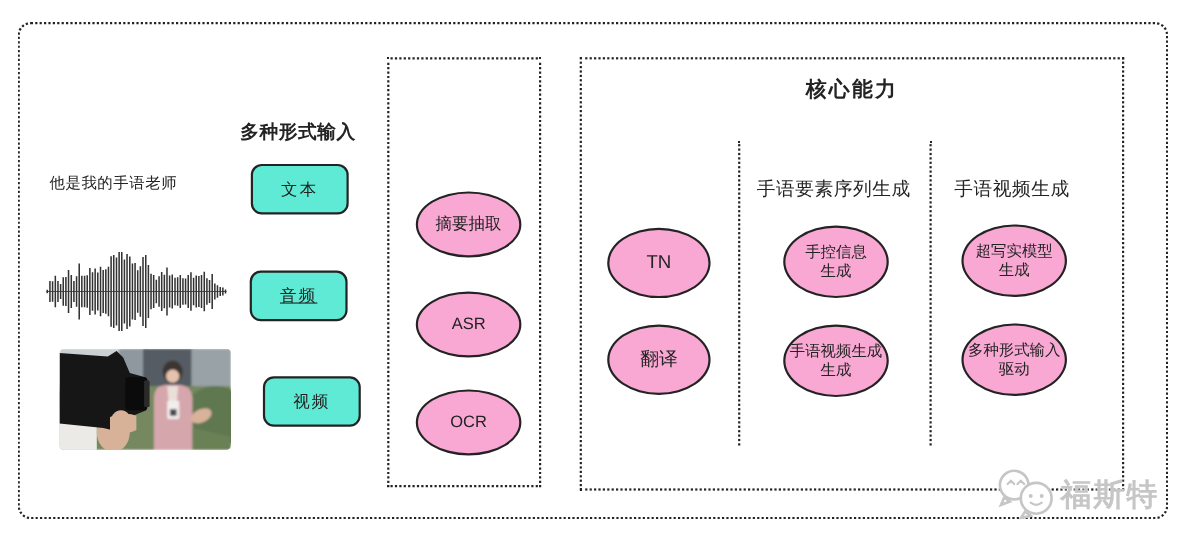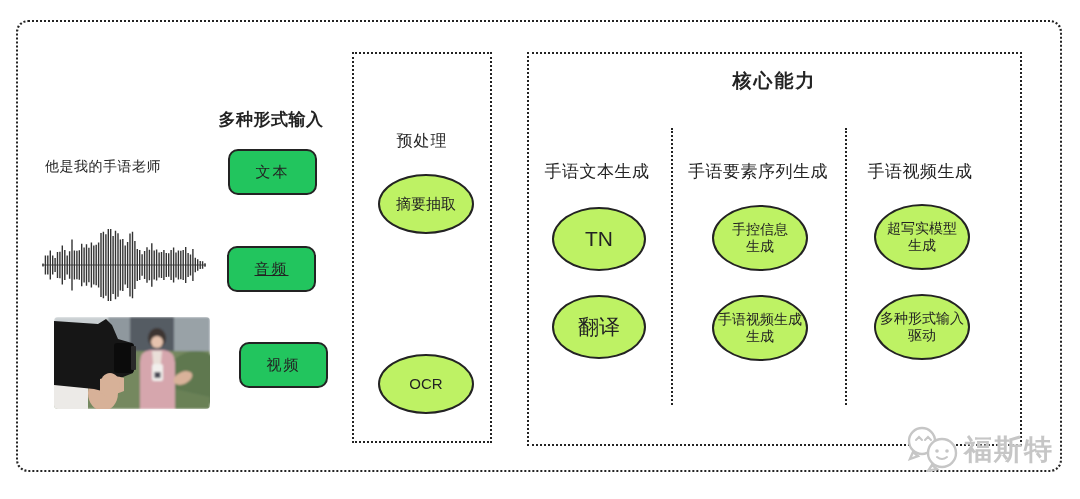--- a/index.html
+++ b/index.html
@@ -4,39 +4,39 @@
 <style>
   html,body{margin:0;padding:0;background:#fff;}
   .stage{position:relative;width:1080px;height:499px;background:#fff;overflow:hidden;
          font-family:"Liberation Sans","DejaVu Sans",sans-serif;color:var(--stroke,#232323);}
   .abs{position:absolute;}
   .outer-border{left:16px;top:20px;width:1042px;height:448px;border:2px dotted var(--stroke);border-radius:12px;}
 
   
   .input-label{left:206px;top:108px;width:130px;text-align:center;font-size:17px;font-weight:600;letter-spacing:.5px;}
   .sentence{left:45px;top:158px;font-size:14px;white-space:nowrap;letter-spacing:.5px;}
-  .io-box{width:85px;height:42px;border:2px solid var(--stroke);border-radius:10px;background:#22c55e;
+  .io-box{width:85px;height:42px;border:2px solid var(--stroke);border-radius:10px;background:#5eead4;
           display:flex;align-items:center;justify-content:center;font-size:15px;letter-spacing:2px;}
   .box-text{left:228px;top:149px;}
   .box-audio{left:227px;top:246px;text-decoration:underline;}
   .box-video{left:227px;top:342px;margin-left:12px;}
   .waveform{left:41px;top:227px;}
   .thumb{left:54px;top:317px;width:156px;height:92px;border-radius:4px;overflow:hidden;}
 
   
   .panel{border:2px dotted var(--stroke);}
   .scene-panel{left:352px;top:52px;width:136px;height:387px;}
   .core-panel{left:527px;top:52px;width:491px;height:390px;}
   .panel-title{position:absolute;left:0;width:100%;text-align:center;top:14px;font-size:19px;font-weight:700;letter-spacing:2px;}
   .scene-subtitle{position:absolute;left:0;width:100%;text-align:center;top:77px;font-size:16px;letter-spacing:1px;}
-  .ellipse{position:absolute;border:2.5px solid var(--stroke);border-radius:50%;background:#bef264;
+  .ellipse{position:absolute;border:2.5px solid var(--stroke);border-radius:50%;background:#f9a8d4;
            display:flex;align-items:center;justify-content:center;text-align:center;
            line-height:1.25;white-space:pre-line;}
   .e-med{width:92px;height:56px;font-size:15px;}
-  .e-core{width:90px;height:60px;font-size:21px;}
+  .e-core{width:90px;height:60px;font-size:17px;}
   .e-core2{width:92px;height:62px;font-size:14px;}
   .scene-e1{left:24px;top:120px;}
   .scene-e2{left:24px;top:211px;}
   .scene-e3{left:24px;top:300px;}
   .col-header{position:absolute;width:160px;text-align:center;top:106px;font-size:17px;letter-spacing:.5px;}
   .h1{left:-12px;} .h2{left:149px;} .h3{left:311px;}
   .separator{position:absolute;top:74px;height:277px;width:0;border-left:2px dotted var(--stroke);}
   .sep1{left:142px;} .sep2{left:316px;}
   .c1a{left:23px;top:153px;} .c1b{left:23px;top:241px;}
   .c2a{left:183px;top:151px;} .c2b{left:183px;top:241px;}
@@ -102,35 +102,36 @@
     <span>文本</span>
   </div>
   <div class="abs io-box box-audio">
     <span>音频</span>
   </div>
   <div class="abs io-box box-video">
     <span>视频</span>
   </div>
 
   <div class="abs panel scene-panel">
-    <div class="scene-subtitle">预处理</div>
     <div class="ellipse e-med scene-e1">
       <span>摘要抽取</span>
+    </div>
+    <div class="ellipse e-med scene-e2">
+      <span>ASR</span>
     </div>
     <div class="ellipse e-med scene-e3">
       <span>OCR</span>
     </div>
   </div>
 
   <div class="abs panel core-panel">
     <div class="panel-title">核心能力</div>
     <div class="separator sep1"></div>
     <div class="separator sep2"></div>
 
-    <div class="col-header h1">手语文本生成</div>
     <div class="col-header h2">手语要素序列生成</div>
     <div class="col-header h3">手语视频生成</div>
 
     <div class="ellipse e-core c1a">
       <span>TN</span>
     </div>
     <div class="ellipse e-core c1b">
       <span>翻译</span>
     </div>
     <div class="ellipse e-core2 c2a">

